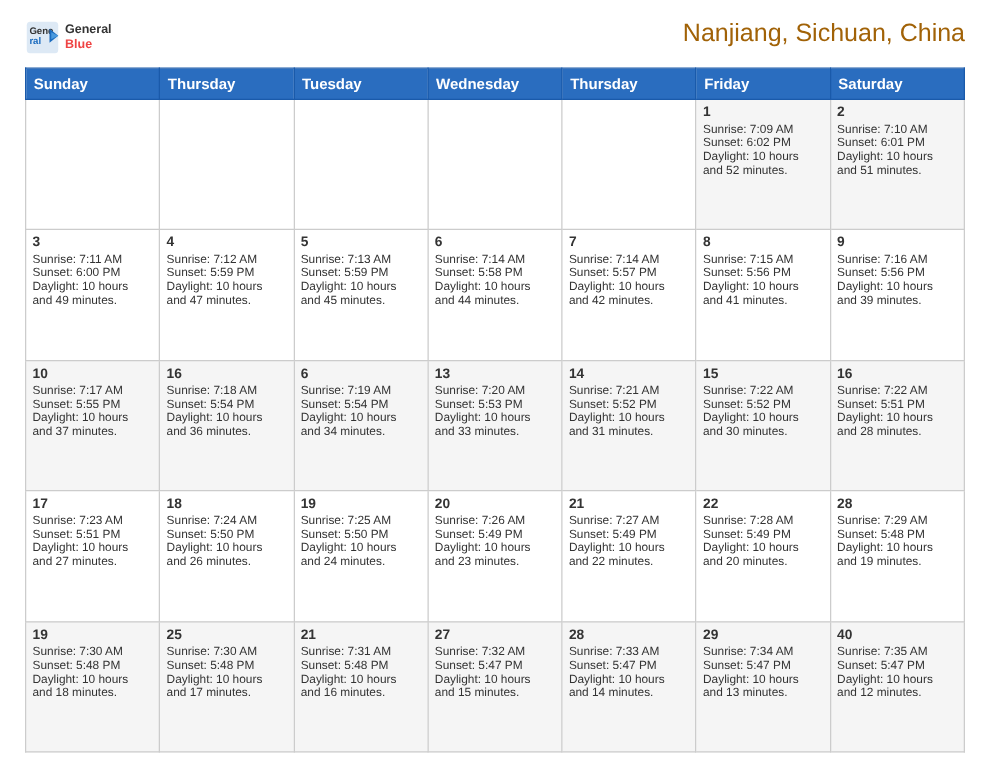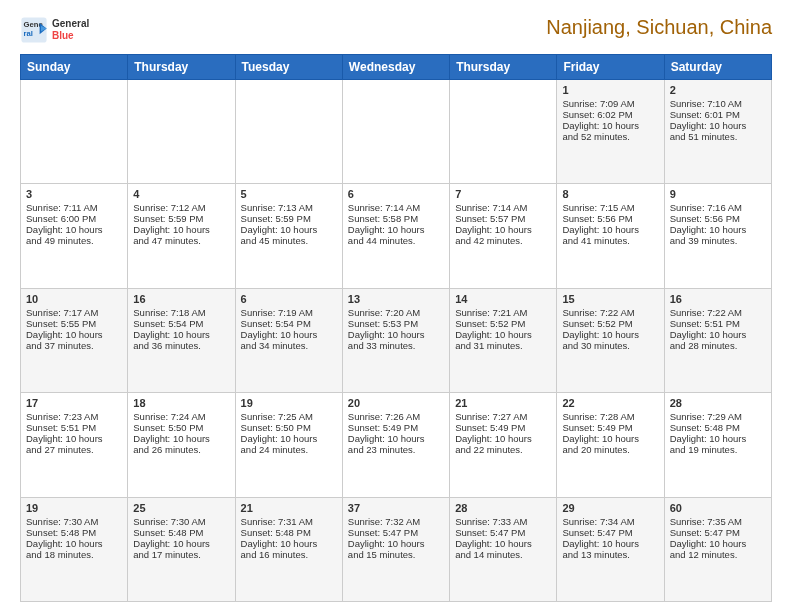--- a/index.html
+++ b/index.html
@@ -175,20 +175,20 @@
           <td><span class="day-num">19</span>Sunrise: 7:25 AM<br>Sunset: 5:50 PM<br>Daylight: 10 hours<br>and 24 minutes.<br></td>
           <td><span class="day-num">20</span>Sunrise: 7:26 AM<br>Sunset: 5:49 PM<br>Daylight: 10 hours<br>and 23 minutes.<br></td>
           <td><span class="day-num">21</span>Sunrise: 7:27 AM<br>Sunset: 5:49 PM<br>Daylight: 10 hours<br>and 22 minutes.<br></td>
           <td><span class="day-num">22</span>Sunrise: 7:28 AM<br>Sunset: 5:49 PM<br>Daylight: 10 hours<br>and 20 minutes.<br></td>
           <td><span class="day-num">28</span>Sunrise: 7:29 AM<br>Sunset: 5:48 PM<br>Daylight: 10 hours<br>and 19 minutes.<br></td>
         </tr>
         <tr>
           <td><span class="day-num">19</span>Sunrise: 7:30 AM<br>Sunset: 5:48 PM<br>Daylight: 10 hours<br>and 18 minutes.<br></td>
           <td><span class="day-num">25</span>Sunrise: 7:30 AM<br>Sunset: 5:48 PM<br>Daylight: 10 hours<br>and 17 minutes.<br></td>
           <td><span class="day-num">21</span>Sunrise: 7:31 AM<br>Sunset: 5:48 PM<br>Daylight: 10 hours<br>and 16 minutes.<br></td>
-          <td><span class="day-num">37</span>Sunrise: 7:32 AM<br>Sunset: 5:47 PM<br>Daylight: 10 hours<br>and 15 minutes.<br></td>
+          <td><span class="day-num">27</span>Sunrise: 7:32 AM<br>Sunset: 5:47 PM<br>Daylight: 10 hours<br>and 15 minutes.<br></td>
           <td><span class="day-num">28</span>Sunrise: 7:33 AM<br>Sunset: 5:47 PM<br>Daylight: 10 hours<br>and 14 minutes.<br></td>
           <td><span class="day-num">29</span>Sunrise: 7:34 AM<br>Sunset: 5:47 PM<br>Daylight: 10 hours<br>and 13 minutes.<br></td>
-          <td><span class="day-num">60</span>Sunrise: 7:35 AM<br>Sunset: 5:47 PM<br>Daylight: 10 hours<br>and 12 minutes.<br></td>
+          <td><span class="day-num">40</span>Sunrise: 7:35 AM<br>Sunset: 5:47 PM<br>Daylight: 10 hours<br>and 12 minutes.<br></td>
         </tr>
       </tbody>
   </table>
 </div>
 
 </body></html>

